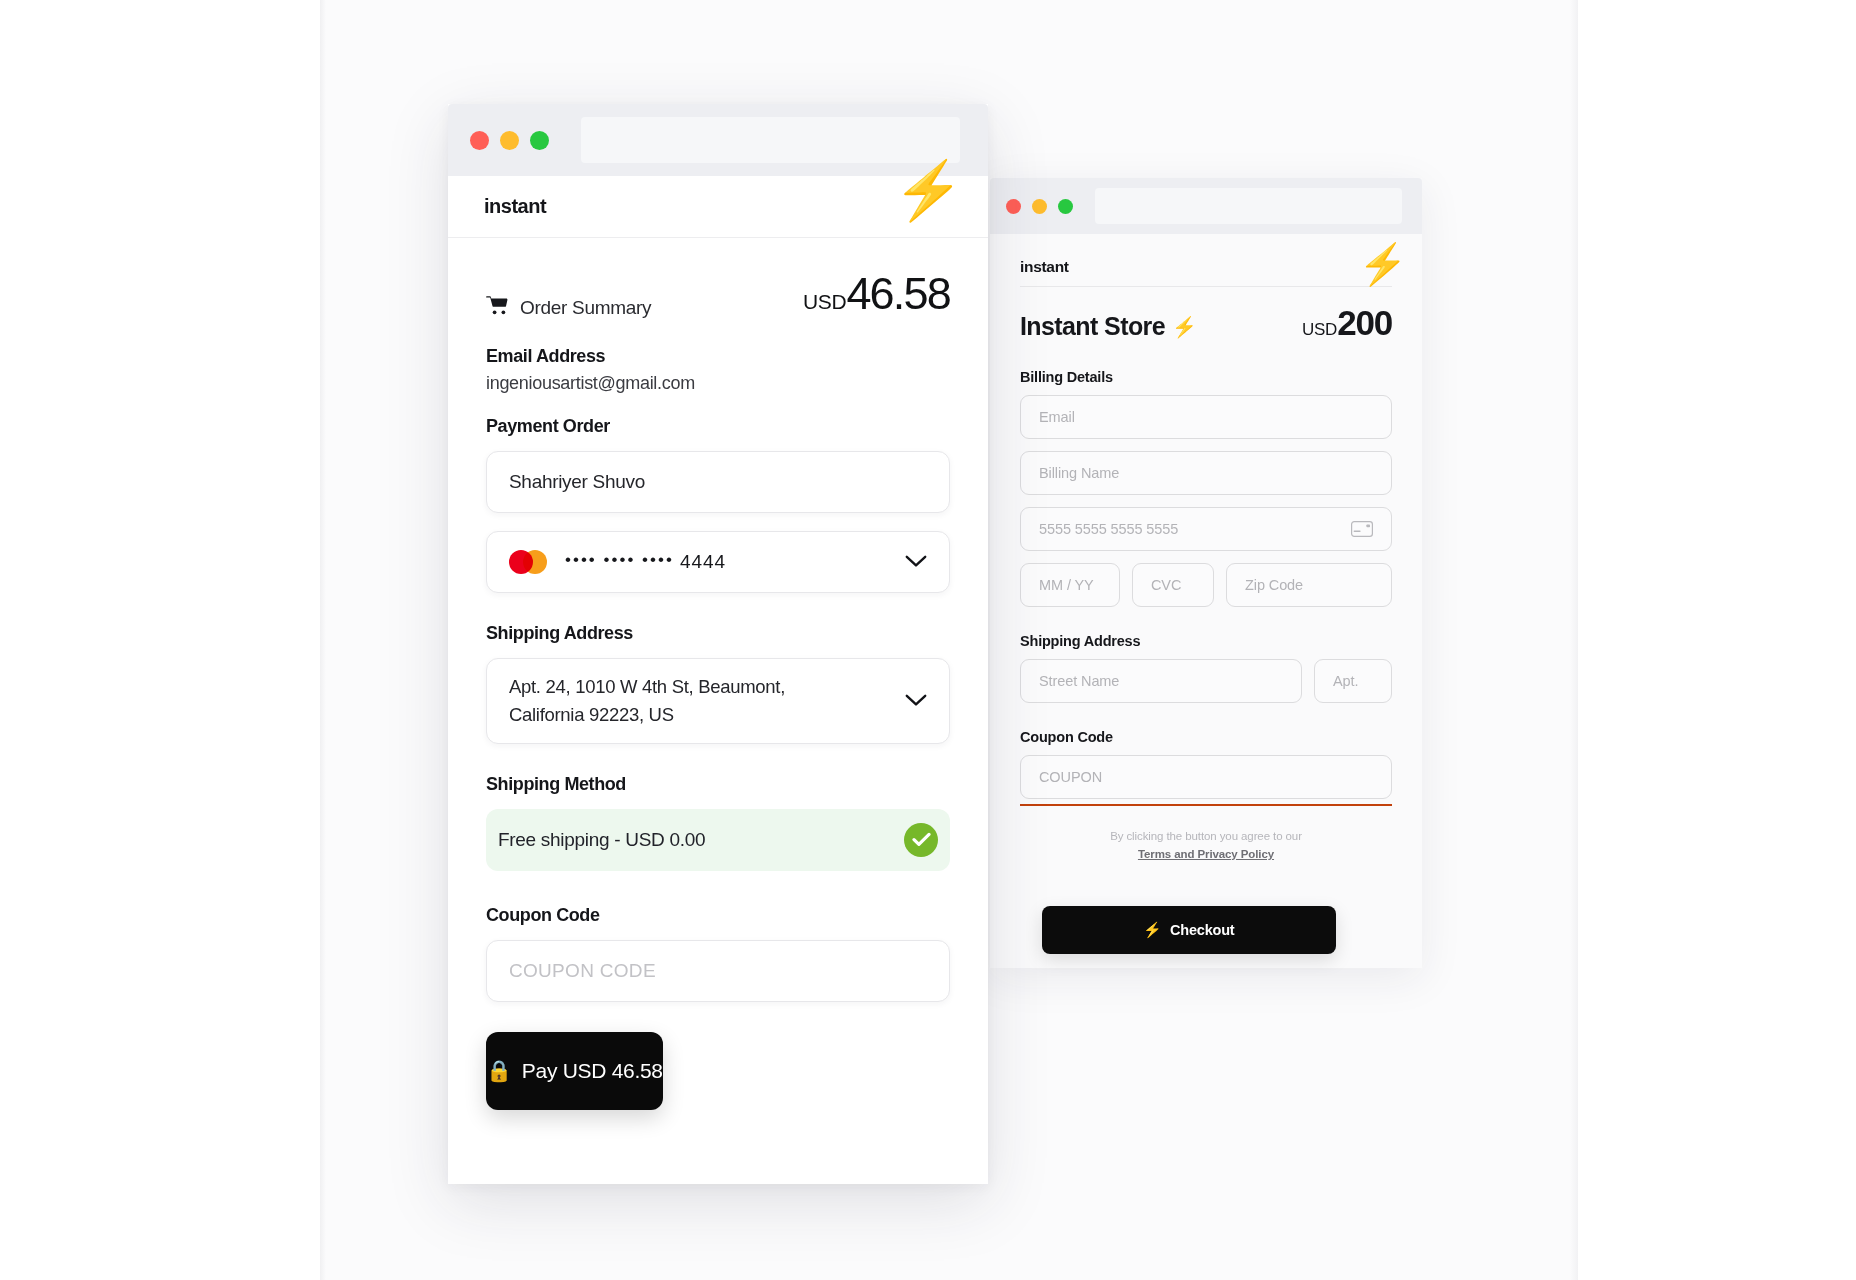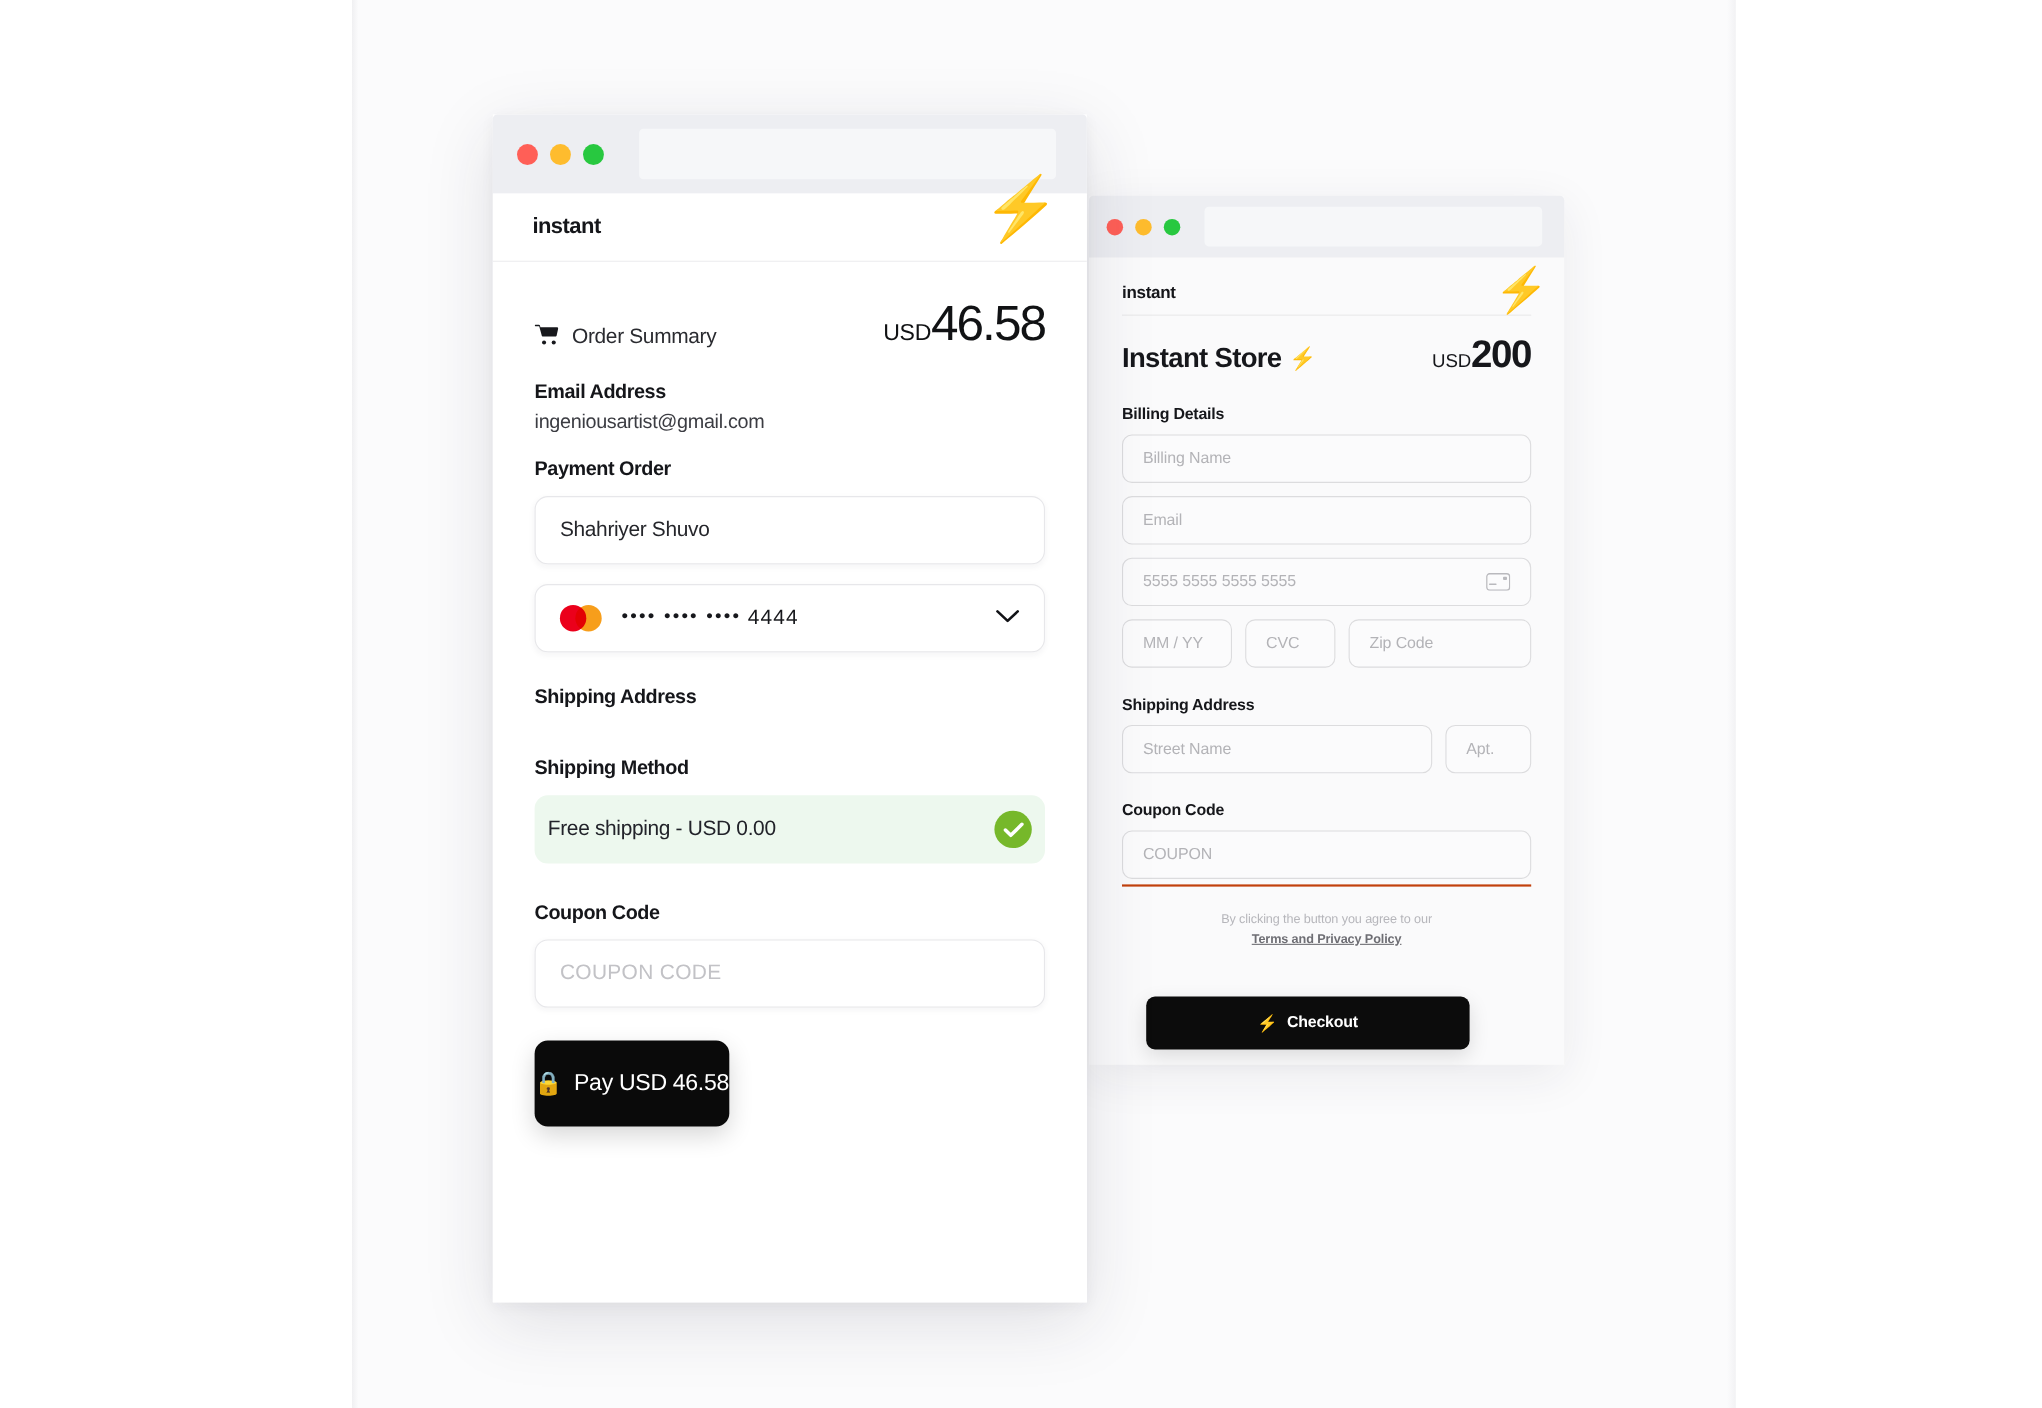--- a/index.html
+++ b/index.html
@@ -276,22 +276,22 @@
         </div>
         <div class="r-amount">
           <span class="cur">USD</span>
           <span class="val">200</span>
         </div>
       </div>
 
       <div class="r-section-label">Billing Details</div>
 
       <div class="r-fields">
+        <div class="r-field">Email</div>
         <div class="r-field">Billing Name</div>
-        <div class="r-field">Email</div>
         <div class="r-field r-card-field">
           <span>5555  5555  5555  5555</span>
           <span class="r-card-icon">
             <svg width="22" height="16" viewBox="0 0 22 16" fill="none">
               <rect x="0.6" y="0.6" width="20.8" height="14.8" rx="2.6" stroke="currentColor" stroke-width="1.2"></rect>
               <rect x="2.6" y="9.4" width="7" height="1.5" rx="0.7" fill="currentColor"></rect>
               <rect x="15.4" y="3.4" width="3.6" height="2.8" rx="0.8" fill="currentColor"></rect>
             </svg>
           </span>
         </div>
@@ -391,20 +391,31 @@
           <svg width="22" height="13" viewBox="0 0 22 13" fill="none">
             <path d="M1.8 1.8 11 10.4 20.2 1.8" stroke="currentColor" stroke-width="2.4" stroke-linecap="round" stroke-linejoin="round"></path>
           </svg>
         </span>
       </div>
 
       <div class="sp-30"></div>
       <div class="l-label">Shipping Address</div>
       <div class="sp-14"></div>
 
+      <div class="l-box tall">
+        <div class="grow addr-text">
+          <div>Apt. 24, 1010 W 4th St, Beaumont,</div>
+          <div>California 92223, US</div>
+        </div>
+        <span class="chev">
+          <svg width="22" height="13" viewBox="0 0 22 13" fill="none">
+            <path d="M1.8 1.8 11 10.4 20.2 1.8" stroke="currentColor" stroke-width="2.4" stroke-linecap="round" stroke-linejoin="round"></path>
+          </svg>
+        </span>
+      </div>
 
       <div class="sp-30"></div>
       <div class="l-label">Shipping Method</div>
       <div class="sp-14"></div>
 
       <div class="l-ship">
         <span>Free shipping - USD 0.00</span>
         <span class="check-badge">
           <svg width="19" height="15" viewBox="0 0 19 15" fill="none">
             <path d="M2 7.6 6.9 12.4 17 2.4" stroke="#ffffff" stroke-width="3.2" stroke-linecap="round" stroke-linejoin="round"></path>

